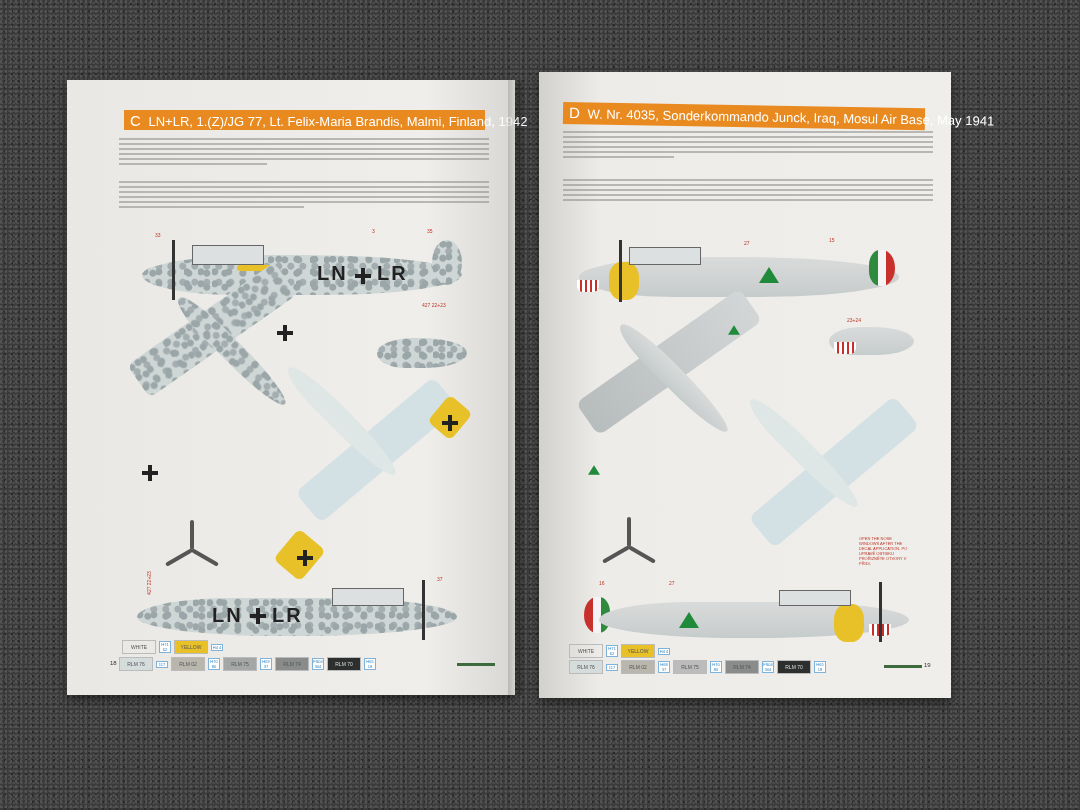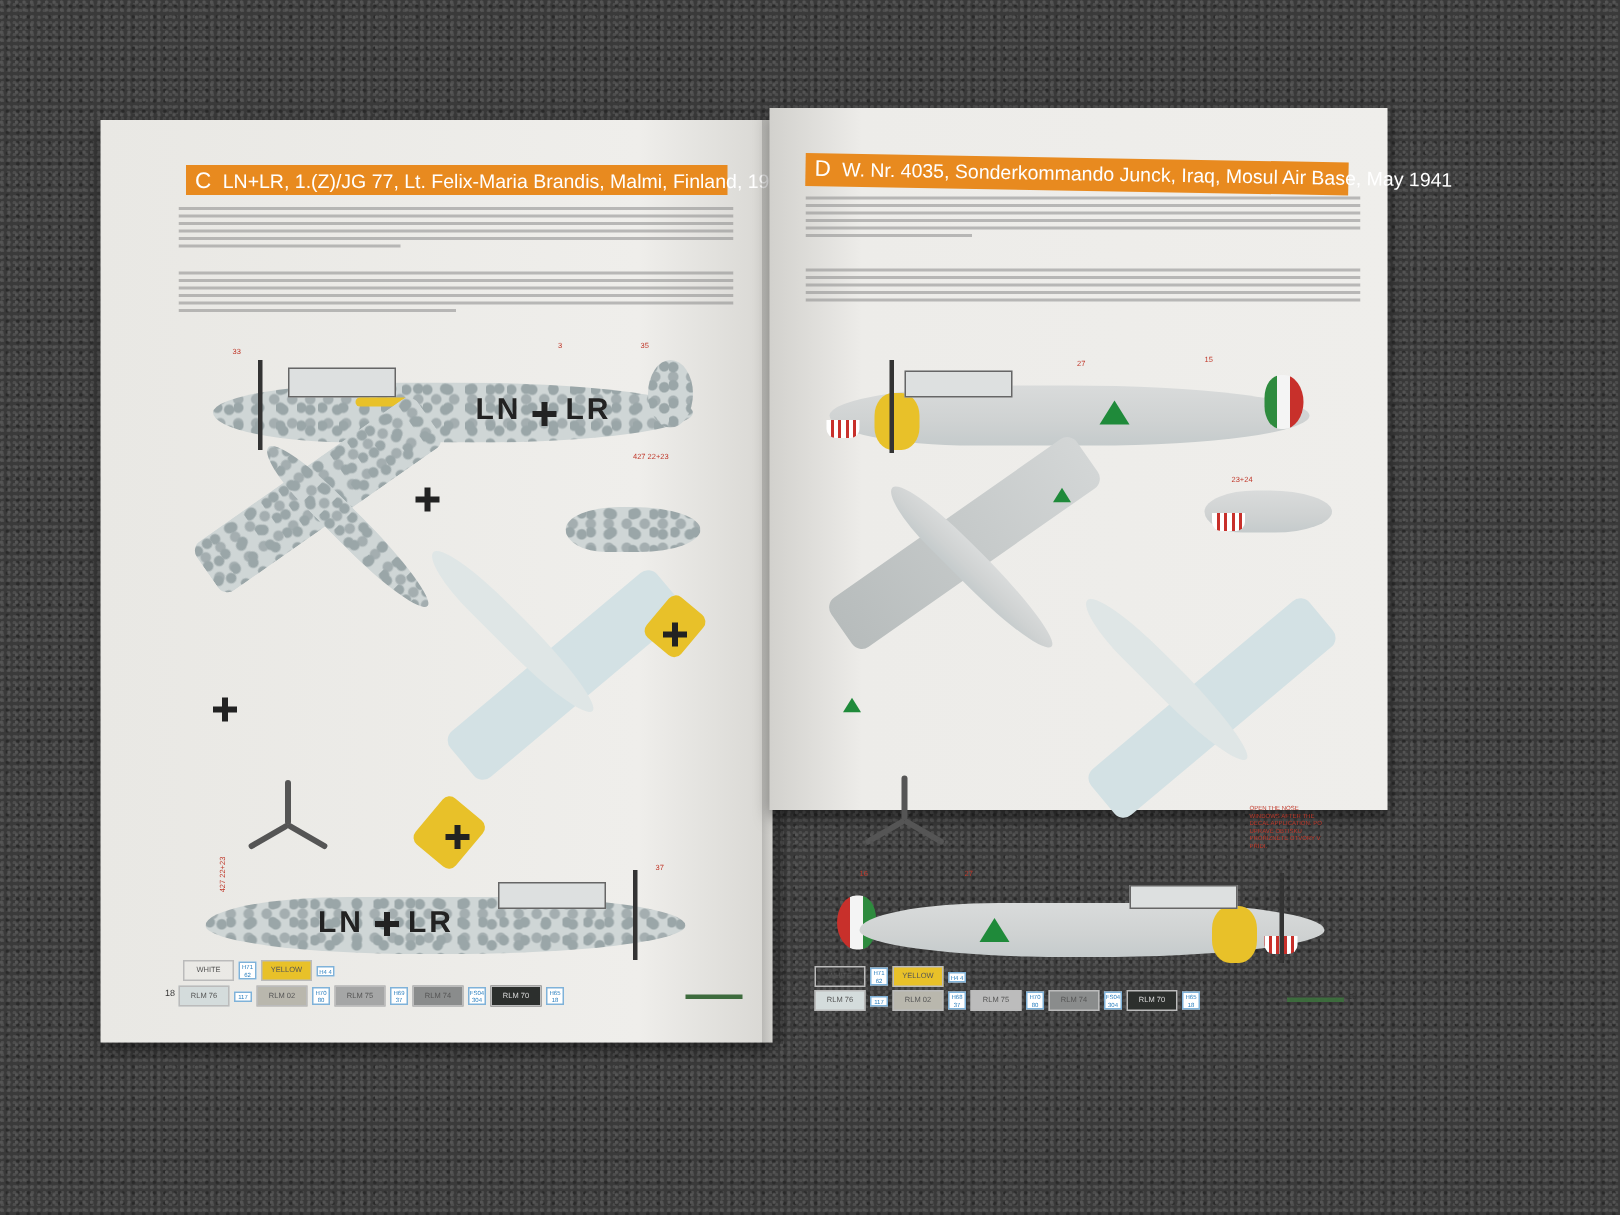--- a/index.html
+++ b/index.html
@@ -6,21 +6,21 @@
   body{width:1080px;height:810px;overflow:hidden;position:relative;
     background:#3a3a3a;
     background-image:
       radial-gradient(circle at 20% 30%, #555 0 1px, transparent 1.5px),
       radial-gradient(circle at 70% 60%, #2a2a2a 0 1px, transparent 1.5px),
       radial-gradient(circle at 40% 80%, #4d4d4d 0 1px, transparent 1.5px);
     background-size:5px 5px, 7px 7px, 4px 4px;
     font-family:"Liberation Sans", sans-serif;}
   .page{position:absolute;background:#ecebe8;box-shadow:0 4px 10px rgba(0,0,0,.5);}
   .page-left{left:67px;top:80px;width:448px;height:615px;background:linear-gradient(90deg,#e9e8e4 0%,#efeeeb 80%,#d8d7d3 100%);}
-  .page-right{left:513px;top:72px;width:412px;height:468px;background:linear-gradient(90deg,#d2d1cd 0%,#edece9 15%,#efeeeb 100%);border-radius:0 0 0 0;}
+  .page-right{left:539px;top:72px;width:412px;height:626px;background:linear-gradient(90deg,#d2d1cd 0%,#edece9 15%,#efeeeb 100%);border-radius:0 0 0 0;}
   .gutter{position:absolute;left:508px;top:80px;width:14px;height:616px;background:linear-gradient(90deg,rgba(0,0,0,0.15),rgba(0,0,0,0.02),rgba(0,0,0,0.2));}
   .banner{position:absolute;background:#e88a1f;color:#fff;font-size:13px;white-space:nowrap;padding:2px 6px;box-sizing:border-box;}
   .banner .letter{font-size:15px;margin-right:4px;}
   .left-banner{left:57px;top:30px;width:361px;height:20px;}
   .right-banner{left:24px;top:30px;width:362px;height:22px;transform:rotate(1deg);transform-origin:left;}
   .textblock{position:absolute;font-size:3.6px;line-height:5px;color:#333;overflow:hidden;}
   .textline{height:2px;background:#8a8a8a;margin:3px 0;opacity:.55;}
   .aircraft{position:absolute;text-align:center;}
   .fuselage{position:absolute;border-radius:40% 50% 45% 30% / 50% 50% 50% 50%;}
   .mottle{background:

